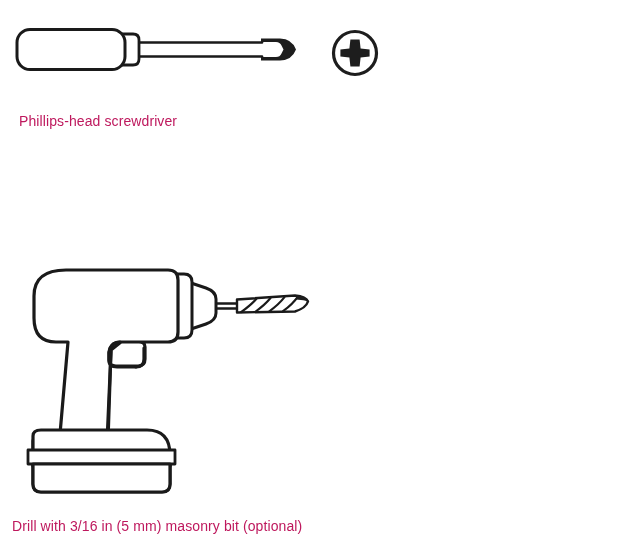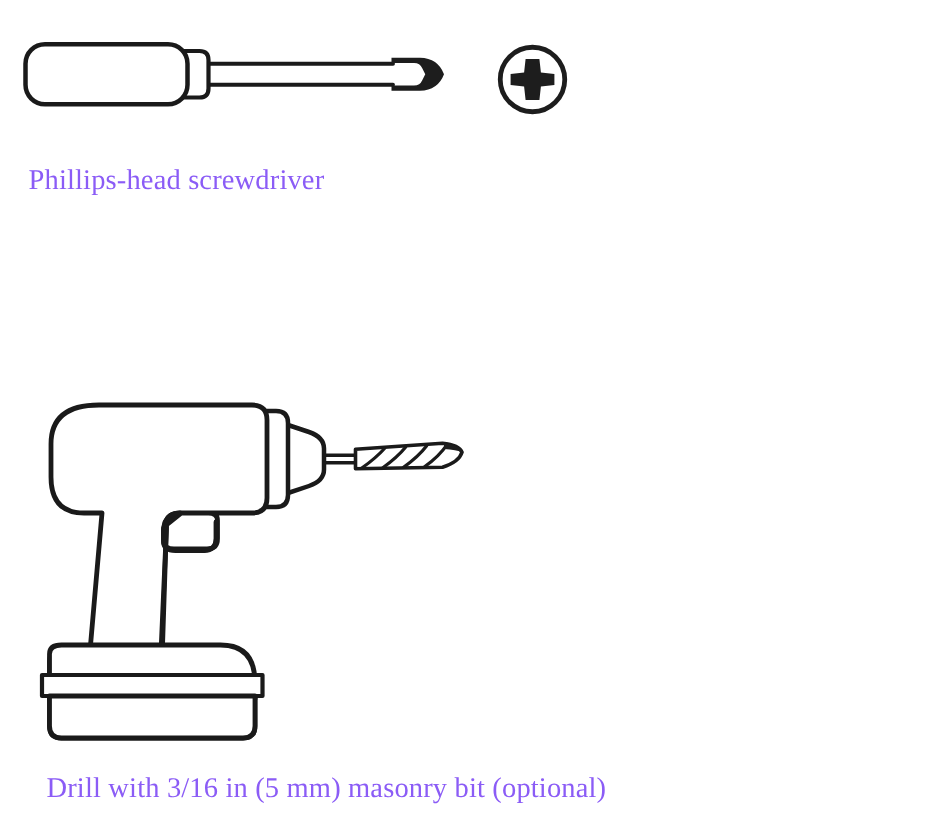--- a/index.html
+++ b/index.html
@@ -26,29 +26,29 @@
   #entry-screwdriver { top: 0; left: 0; width: 627px; height: 150px; }
   #entry-drill { top: 240px; left: 0; width: 627px; height: 303px; }
 
   .figure { position: absolute; }
   #screwdriver-figure { top: 14px; left: 8px; }
   #phillips-head-icon-figure { top: 26px; left: 328px; }
   #drill-figure { top: 16px; left: 8px; }
 
   .caption {
     position: absolute;
-    color: #8b5cf6;
-    font-size: 19px;
+    color: #be185d;
+    font-size: 14px;
     line-height: 22px;
     letter-spacing: 0.1px;
     white-space: nowrap;
-    font-family: Liberation Serif, serif;
+    font-family: Liberation Sans, sans-serif;
   }
   #screwdriver-caption { top: 110px; left: 19px; }
-  #drill-caption { top: 275px; left: 31px; }
+  #drill-caption { top: 275px; left: 12px; }
 
   svg { display: block; overflow: visible; }
   .stroke-shape {
     fill: #ffffff;
     stroke: #1a1a1a;
     stroke-linejoin: round;
     stroke-linecap: round;
   }
   .solid-shape { fill: #1d1d1d; stroke: none; }
   .thin-line {

